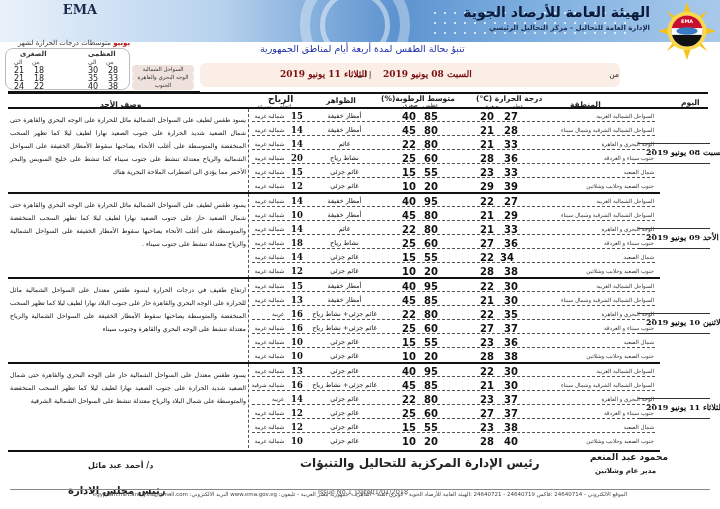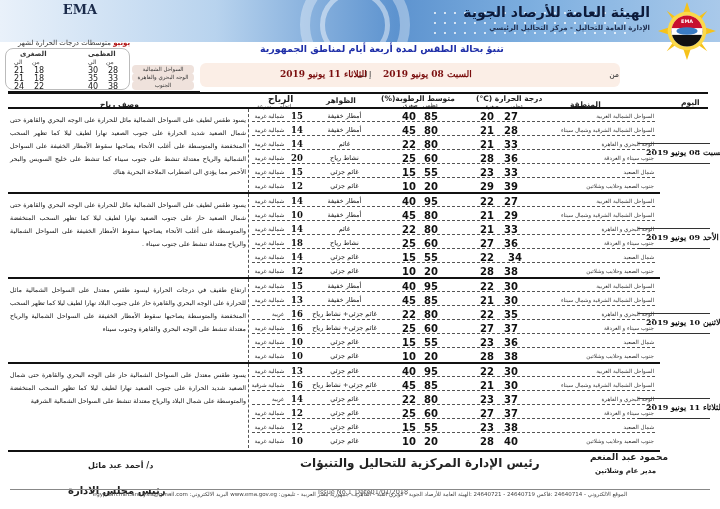--- a/index.html
+++ b/index.html
@@ -25,21 +25,21 @@
   .avg-caption { position: absolute; left: 18px; top: 39px; direction: rtl; font-size: 7px; color: #333; }
   .avg-caption .month { color: #b01010; font-weight: bold; }
   .avg-box { position: absolute; left: 5px; top: 48px; width: 125px; height: 42px; border: 1px solid #bbb; border-radius: 8px; background: #fff; }
   .avg-head { position: absolute; font-size: 7px; font-weight: bold; color: #333; direction: rtl; }
   .avg-sub { position: absolute; font-size: 6px; color: #444; direction: rtl; }
   .avg-num { position: absolute; font-size: 8px; color: #222; }
   .avg-region { position: absolute; left: 132px; width: 62px; height: 9px; background: #efe2dc; border-radius: 4px;
     font-size: 5.5px; text-align: center; line-height: 9px; direction: rtl; color: #333; }
 
   
-  .main-title { position: absolute; left: 260px; top: 43px; direction: rtl; font-weight: bold; font-size: 9.5px; color: #1f2fa8; }
+  .main-title { position: absolute; left: 260px; top: 43px; direction: rtl; font-weight: normal; font-size: 9.5px; color: #1f2fa8; }
   .date-strip { position: absolute; left: 200px; top: 63px; width: 420px; height: 24px; background: #fbeee6; border-radius: 6px; }
   .date-part { position: absolute; top: 69px; font-size: 9px; font-weight: bold; color: #7a0e0e; direction: rtl; font-family: "DejaVu Serif", serif; }
   .date-lbl { position: absolute; top: 70px; font-size: 8px; color: #333; direction: rtl; font-family: Liberation Mono, monospace; }
 
   
   .hr-thick { position: absolute; height: 2px; background: #111; }
   .col-head { position: absolute; font-size: 7.5px; font-weight: bold; color: #222; direction: rtl; white-space: nowrap; }
   .col-sub { position: absolute; font-size: 5.5px; color: #333; direction: rtl; white-space: nowrap; }
 
   
@@ -140,21 +140,21 @@
 <div class="col-head" style="left:476px;top:94px">درجة الحرارة (C°)</div>
 <div class="col-sub" style="left:508px;top:103px">عظمى</div>
 <div class="col-sub" style="left:484px;top:103px">صغرى</div>
 <div class="col-head" style="left:381px;top:94px">متوسط الرطوبة(%)</div>
 <div class="col-sub" style="left:423px;top:102px">عظمى</div>
 <div class="col-sub" style="left:403px;top:102px">صغرى</div>
 <div class="col-head" style="left:326px;top:96px">الظواهر</div>
 <div class="col-head" style="left:268px;top:94px;font-size:9px">الرياح</div>
 <div class="col-sub" style="left:280px;top:103px">اتجاه</div>
 <div class="col-sub" style="left:257px;top:103px">سرعة</div>
-<div class="col-head" style="left:100px;top:100px">وصف رياح</div>
+<div class="col-head" style="left:100px;top:100px">وصف الأحد</div>
 
 <div id="days">
     <div>
       <div class="hr-thick" style="left: 8px; top: 107px; width: 700px;"></div>
       <div class="day-row" style="left: 252px; width: 403px; top: 111px;">
         <span class="cell region" style="left: 280px; width: 122px;">السواحل الشمالية الغربية</span>
         <span class="cell num" style="left: 252px;">27</span>
         <span class="cell num" style="left: 228px;">20</span>
         <span class="cell num" style="left: 172px;">85</span>
         <span class="cell num" style="left: 150px;">40</span>
@@ -255,21 +255,21 @@
         <span class="cell num" style="left: 252px;">36</span>
         <span class="cell num" style="left: 228px;">27</span>
         <span class="cell num" style="left: 172px;">60</span>
         <span class="cell num" style="left: 150px;">25</span>
         <span class="cell phen" style="left: 50px; width: 85px;">نشاط رياح</span>
         <span class="cell wspd" style="left: 39px;">18</span>
         <span class="cell wdir" style="left: 0px; width: 32px;">شمالية غربية</span>
       </div>
       <div class="day-row" style="left: 252px; width: 403px; top: 252px;">
         <span class="cell region" style="left: 280px; width: 122px;">شمال الصعيد</span>
-        <span class="cell num" style="left: 256px;">34</span>
+        <span class="cell num" style="left: 248px;">34</span>
         <span class="cell num" style="left: 228px;">22</span>
         <span class="cell num" style="left: 172px;">55</span>
         <span class="cell num" style="left: 150px;">15</span>
         <span class="cell phen" style="left: 50px; width: 85px;">غائم جزئي</span>
         <span class="cell wspd" style="left: 39px;">14</span>
         <span class="cell wdir" style="left: 0px; width: 32px;">شمالية غربية</span>
       </div>
       <div class="day-row" style="left: 252px; width: 403px; top: 266px; border-bottom: none;">
         <span class="cell region" style="left: 280px; width: 122px;">جنوب الصعيد وحلايب وشلاتين</span>
         <span class="cell num" style="left: 252px;">38</span>

